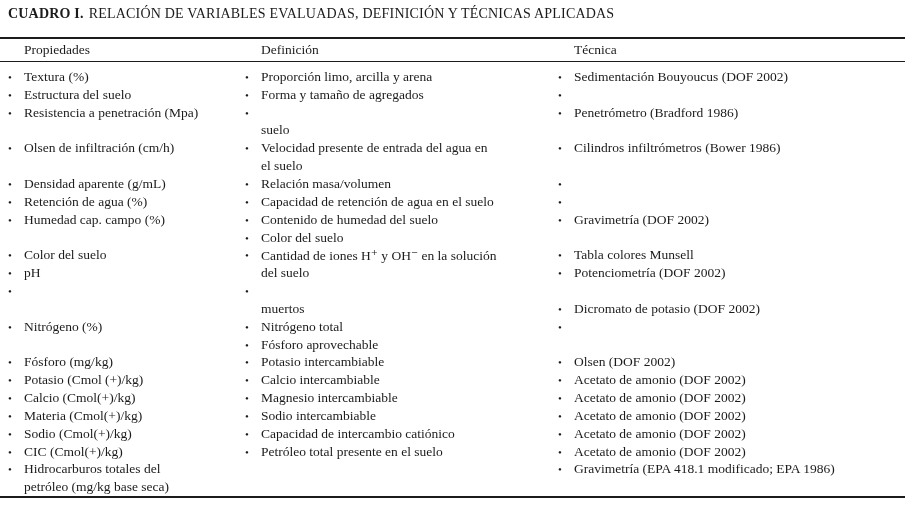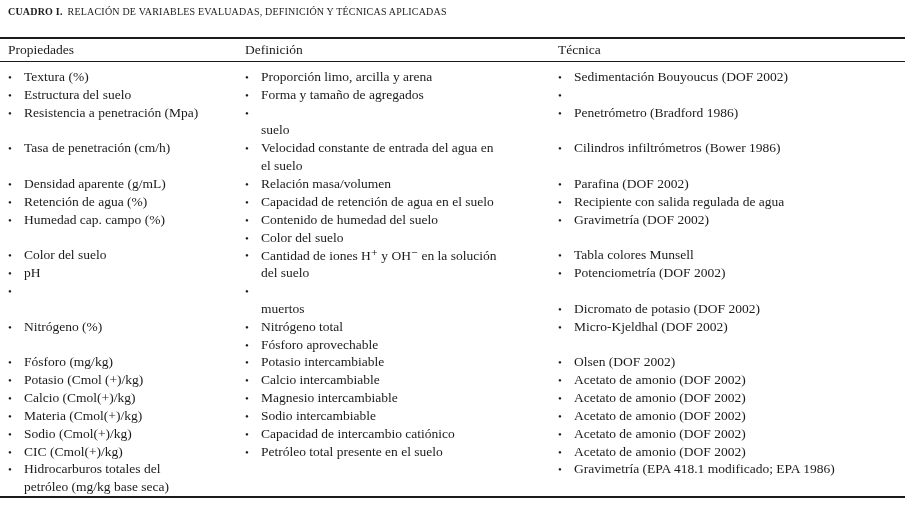--- a/index.html
+++ b/index.html
@@ -13,36 +13,36 @@
     height: 505px;
     background: #ffffff;
     font-family: "Liberation Serif", "DejaVu Serif", serif;
     color: #1b1b1b;
     overflow: hidden;
   }
   .title {
     position: absolute;
     left: 8px;
     top: 6px;
-    font-size: 10px;
+    font-size: 14px;
     white-space: nowrap;
     letter-spacing: 0.2px;
     font-family: Liberation Serif, serif;
   }
   .title-label { font-weight: bold; margin-right: 5px; }
   .rule {
     position: absolute;
     left: 0;
     width: 905px;
     background: #1b1b1b;
   }
   .rule-top    { top: 37px;  height: 2px; }
   .rule-mid    { top: 61px;  height: 1px; }
   .rule-bottom { top: 496px; height: 2px; }
-  .header-row { position: absolute; top: 42px; left: 0; width: 806px; height: 19px; }
+  .header-row { position: absolute; top: 42px; left: 16px; width: 806px; height: 19px; }
   .col-header {
     position: absolute;
     top: 0;
     font-size: 13.5px;
     white-space: nowrap;
   }
   .h-props { left: 8px; }
   .h-def   { left: 245px; }
   .h-tec   { left: 558px; }
   .body-grid { position: absolute; top: 68px; left: 0; width: 905px; height: 428px; }
@@ -98,21 +98,21 @@
         <div class="line">
           <span class="bullet">•</span>
           <span class="line-text">Resistencia a penetración (Mpa)</span>
         </div>
         <div class="line">
           <span class="bullet"></span>
           <span class="line-text"></span>
         </div>
         <div class="line">
           <span class="bullet">•</span>
-          <span class="line-text">Tasa de penetración (cm/h)</span>
+          <span class="line-text">Olsen de infiltración (cm/h)</span>
         </div>
         <div class="line">
           <span class="bullet"></span>
           <span class="line-text"></span>
         </div>
         <div class="line">
           <span class="bullet">•</span>
           <span class="line-text">Densidad aparente (g/mL)</span>
         </div>
         <div class="line">
@@ -194,21 +194,21 @@
         </div>
         <div class="line">
           <span class="bullet">•</span>
         </div>
         <div class="line">
           <span class="bullet"></span>
           <span class="line-text">suelo</span>
         </div>
         <div class="line">
           <span class="bullet">•</span>
-          <span class="line-text">Velocidad constante de entrada del agua en</span>
+          <span class="line-text">Velocidad presente de entrada del agua en</span>
         </div>
         <div class="line">
           <span class="bullet"></span>
           <span class="line-text">el suelo</span>
         </div>
         <div class="line">
           <span class="bullet">•</span>
           <span class="line-text">Relación masa/volumen</span>
         </div>
         <div class="line">
@@ -298,25 +298,23 @@
         <div class="line">
           <span class="bullet">•</span>
           <span class="line-text">Cilindros infiltrómetros (Bower 1986)</span>
         </div>
         <div class="line">
           <span class="bullet"></span>
           <span class="line-text"></span>
         </div>
         <div class="line">
           <span class="bullet">•</span>
-          <span class="line-text">Parafina (DOF 2002)</span>
-        </div>
-        <div class="line">
-          <span class="bullet">•</span>
-          <span class="line-text">Recipiente con salida regulada de agua</span>
+        </div>
+        <div class="line">
+          <span class="bullet">•</span>
         </div>
         <div class="line">
           <span class="bullet">•</span>
           <span class="line-text">Gravimetría (DOF 2002)</span>
         </div>
         <div class="line">
           <span class="bullet"></span>
           <span class="line-text"></span>
         </div>
         <div class="line">
@@ -330,21 +328,20 @@
         <div class="line">
           <span class="bullet"></span>
           <span class="line-text"></span>
         </div>
         <div class="line">
           <span class="bullet">•</span>
           <span class="line-text">Dicromato de potasio (DOF 2002)</span>
         </div>
         <div class="line">
           <span class="bullet">•</span>
-          <span class="line-text">Micro-Kjeldhal (DOF 2002)</span>
         </div>
         <div class="line">
           <span class="bullet"></span>
           <span class="line-text"></span>
         </div>
         <div class="line">
           <span class="bullet">•</span>
           <span class="line-text">Olsen (DOF 2002)</span>
         </div>
         <div class="line">

